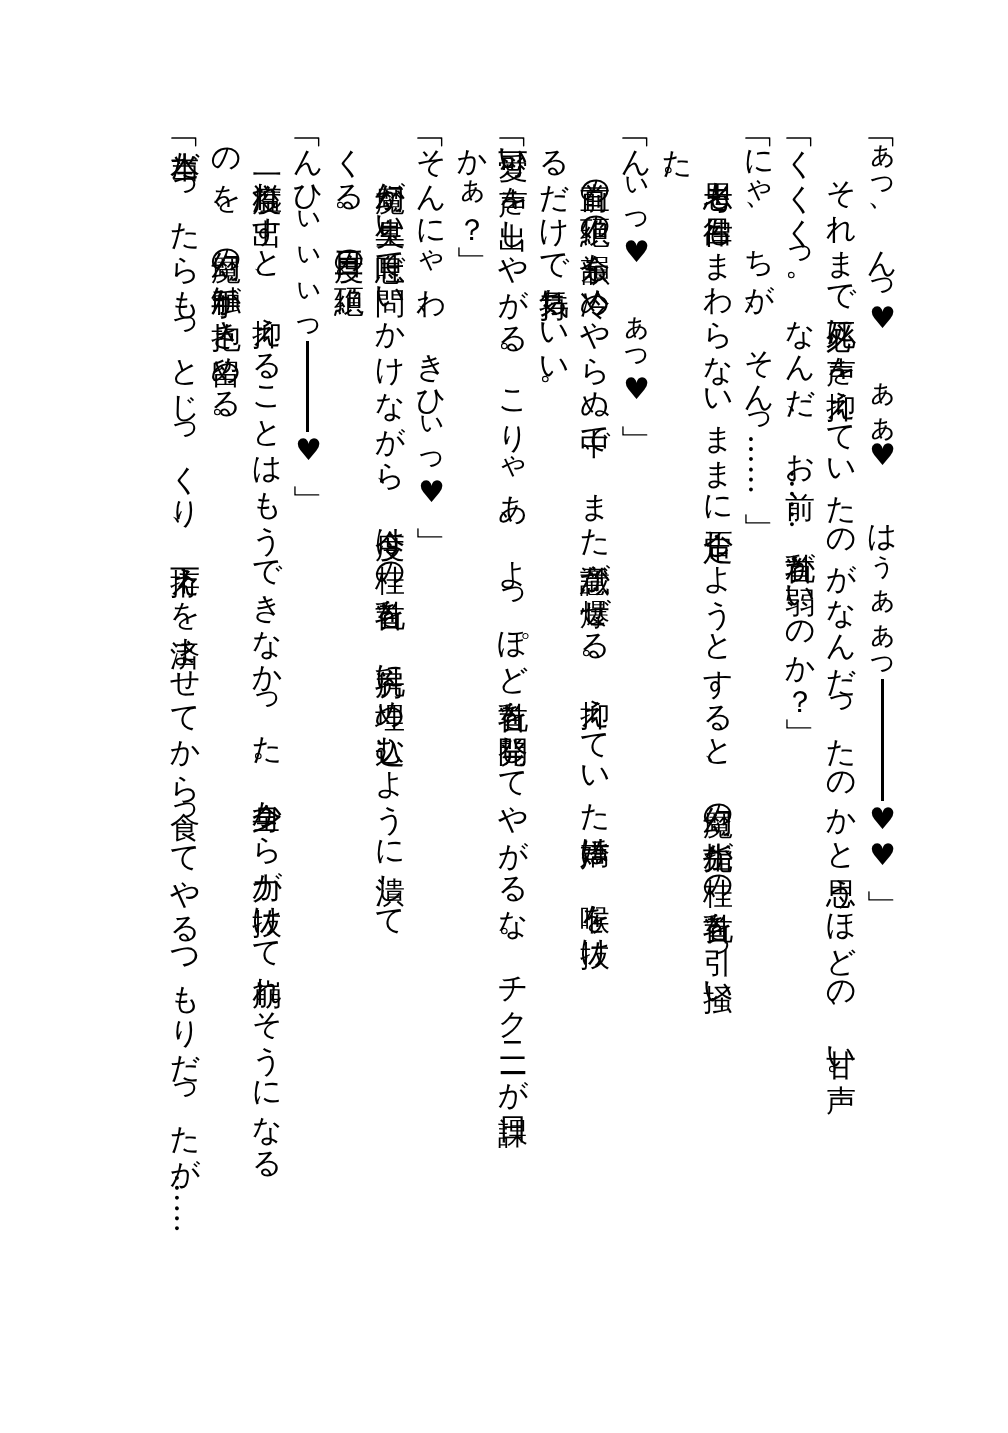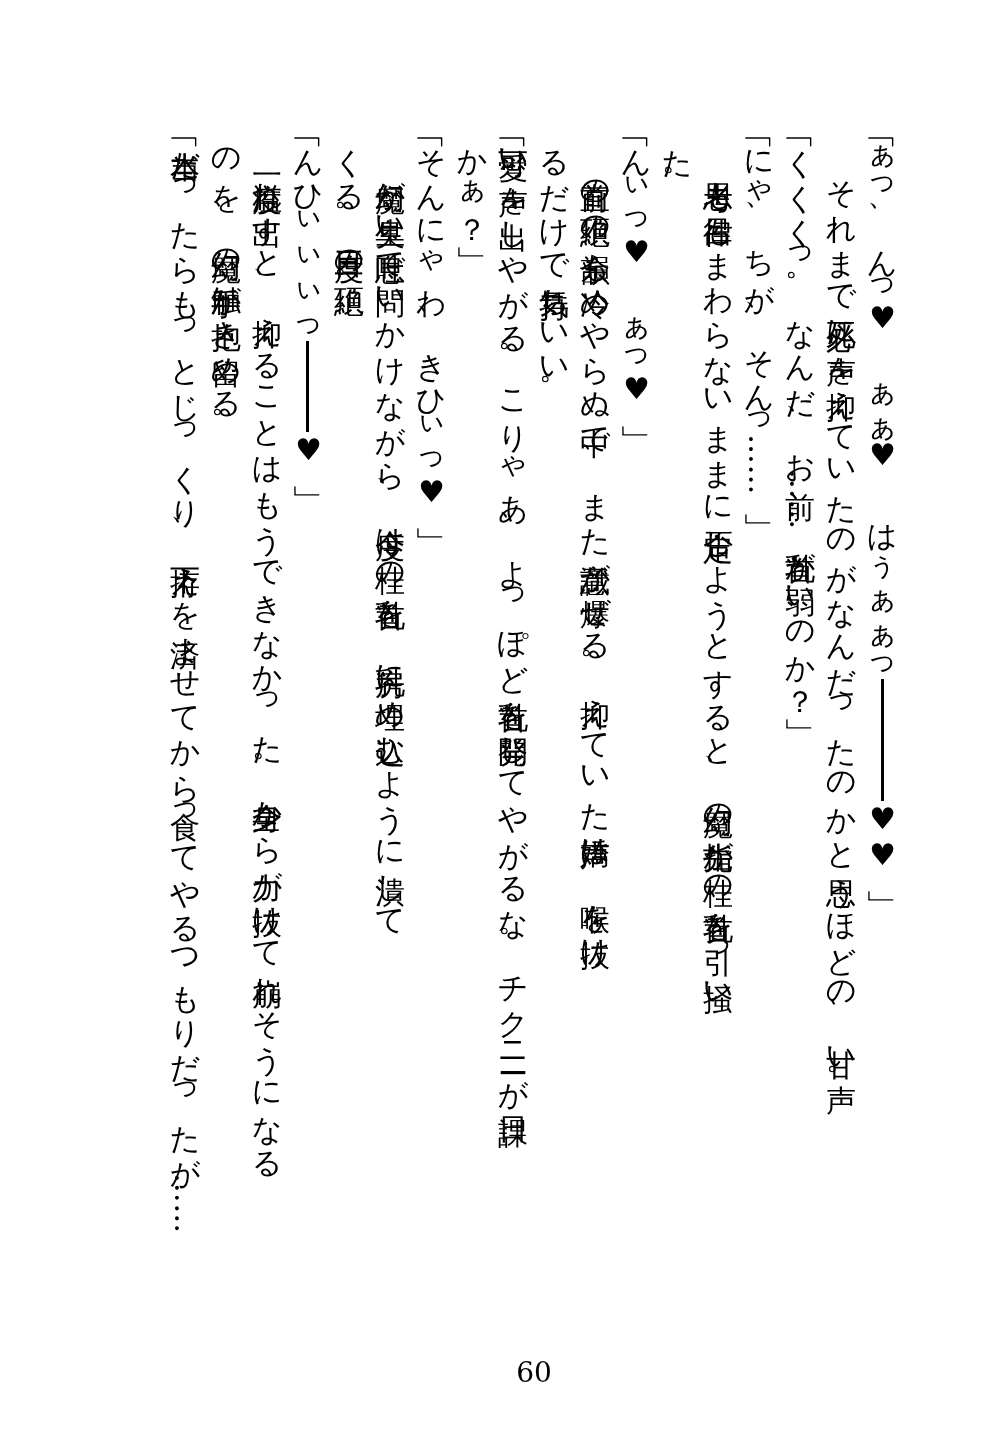--- a/index.html
+++ b/index.html
@@ -80,14 +80,13 @@
       <p class="text-line">「可愛い声を出しやがる。こりゃあ、よっぽど乳首を開発してやがるな。チクニーが日課</p>
       <p class="text-line">かぁ？」</p>
       <p class="text-line">「そんにゃわ、きひぃっ♥」</p>
       <p class="text-line indent">幻魔が生臭い吐息で問いかけながら、今度は桂の乳首を、乳房に埋め込むように潰して</p>
       <p class="text-line">くる。三度目の絶頂。</p>
       <p class="text-line">「んひぃぃぃっ<span class="vdash" style="height: 91.5px;"></span>♥」</p>
       <p class="text-line indent">一度溢れ出すと、抑えることはもうできなかった。全身から力が抜けて崩れそうになる</p>
       <p class="text-line">のを、幻魔の触手が抱き留める。</p>
       <p class="text-line">「本当だったらもっとじっくり、下拵えを済ませてから食ってやるつもりだったが……</p>
     </div>
-  <div class="page-number">60</div>
 </div>
 
 </body></html>

